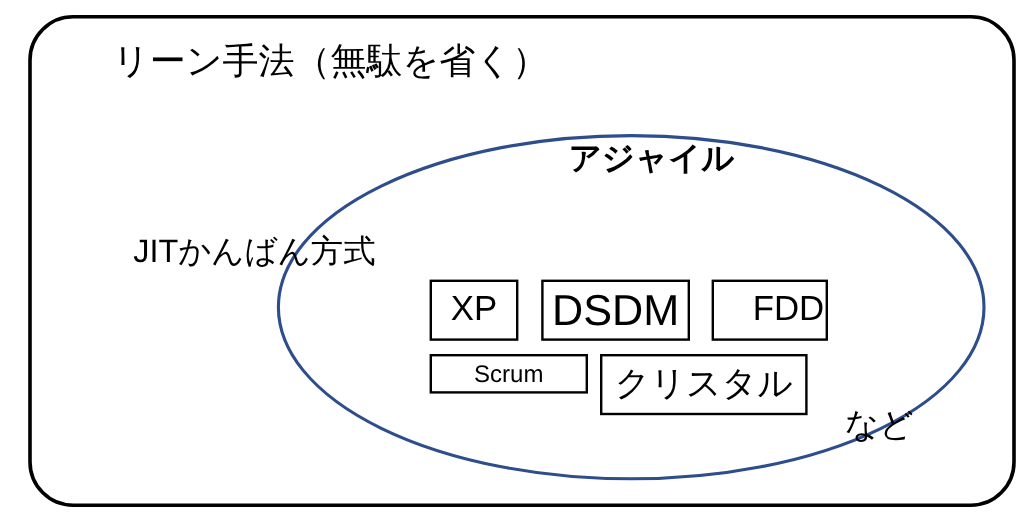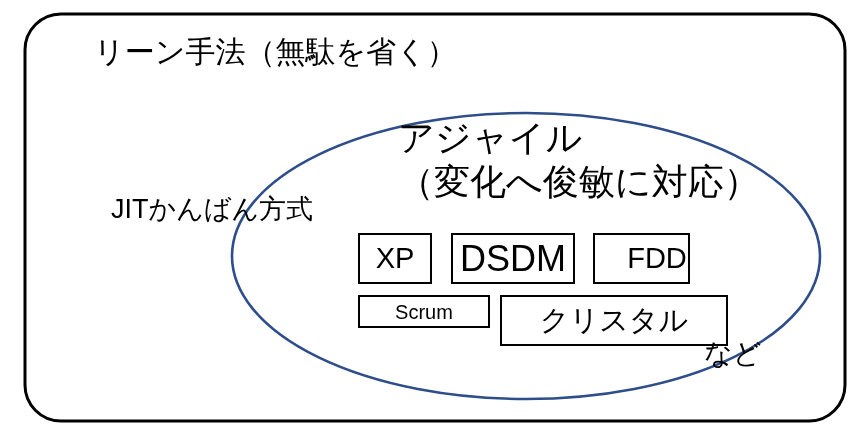--- a/index.html
+++ b/index.html
@@ -44,22 +44,23 @@
     left: 94px;
     top: 34px;
     font-size: 30px;
     letter-spacing: 0px;
   }
   
   #agile-label-block {
     left: 398px;
     top: 117px;
     width: 290px;
-    text-align: left;
-    font-size: 36px;
+    text-align: center;
+    font-size: 27px;
+    font-weight: bold;
   }
   #agile-label-block .line2 {
     margin-top: 2px;
   }
   
   #jit-label {
     left: 111px;
     top: 194px;
     font-size: 27px;
   }
@@ -80,39 +81,38 @@
     align-items: center;
     justify-content: center;
     color: #000000;
     font-family: "Liberation Sans", "DejaVu Sans", sans-serif;
     line-height: 1;
   }
   #box-xp     { left: 358px; top: 233px; width: 74px;  height: 51px; font-size: 29px; }
   #box-dsdm   { left: 451px; top: 233px; width: 124px; height: 51px; font-size: 36px; }
   #box-fdd    { left: 593px; top: 233px; width: 97px;  height: 51px; font-size: 29px; padding-left: 31px; }
   #box-scrum  { left: 358px; top: 295px; width: 132px; height: 33px; font-size: 20px; }
-  #box-crystal{ left: 500px; top: 295px; width: 228px; height: 51px; font-size: 29px; text-align: center; }
+  #box-crystal{ left: 500px; top: 295px; width: 173px; height: 51px; font-size: 29px; text-align: center; }
 </style>
 </head>
 <body>
 
 <div id="diagram-canvas">
 
   <svg class="svg-layer" viewBox="0 0 861 436" xmlns="http://www.w3.org/2000/svg">
     <rect x="25" y="14" width="820" height="407" rx="36" ry="36" fill="#ffffff" stroke="#000000" stroke-width="3"></rect>
     <ellipse cx="526" cy="256" rx="294" ry="143" fill="none" stroke="#2E4D8B" stroke-width="2.6"></ellipse>
   </svg>
 
   <div class="text-layer">
 
     <div class="label" id="lean-title">リーン手法（無駄を省く）</div>
 
     <div class="label" id="agile-label-block">
       <div class="line1">アジャイル</div>
-      <div class="line2">（変化へ俊敏に対応）</div>
     </div>
 
     <div class="label" id="jit-label">JITかんばん方式</div>
 
     <div class="method-box" id="box-xp">XP</div>
 
     <div class="method-box" id="box-dsdm">DSDM</div>
 
     <div class="method-box" id="box-fdd">FDD</div>
 

